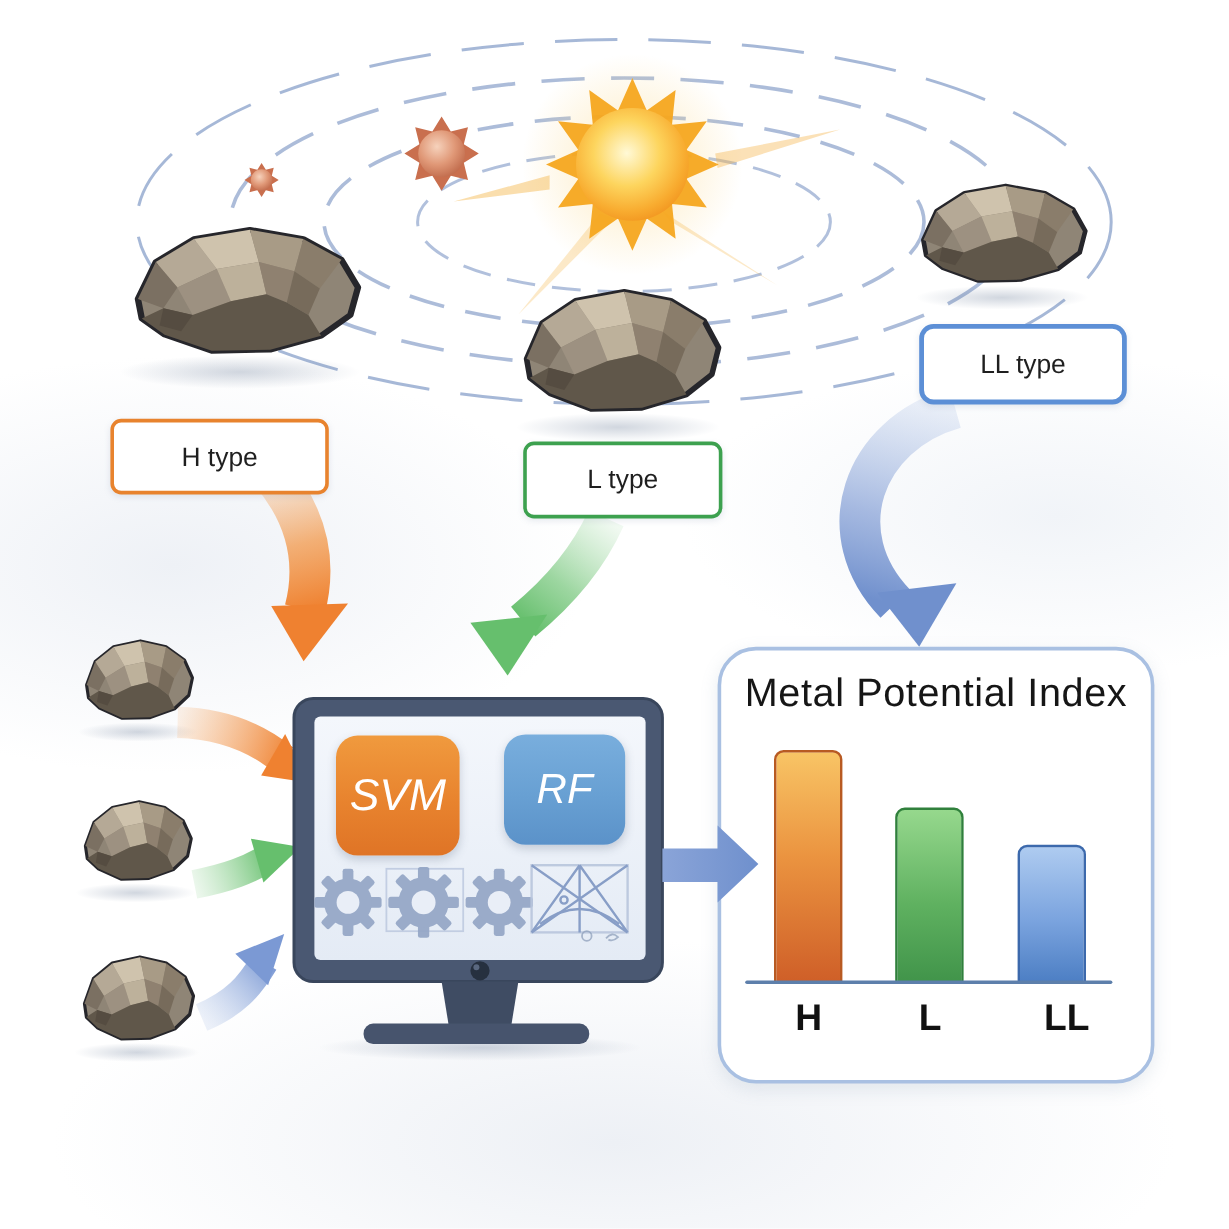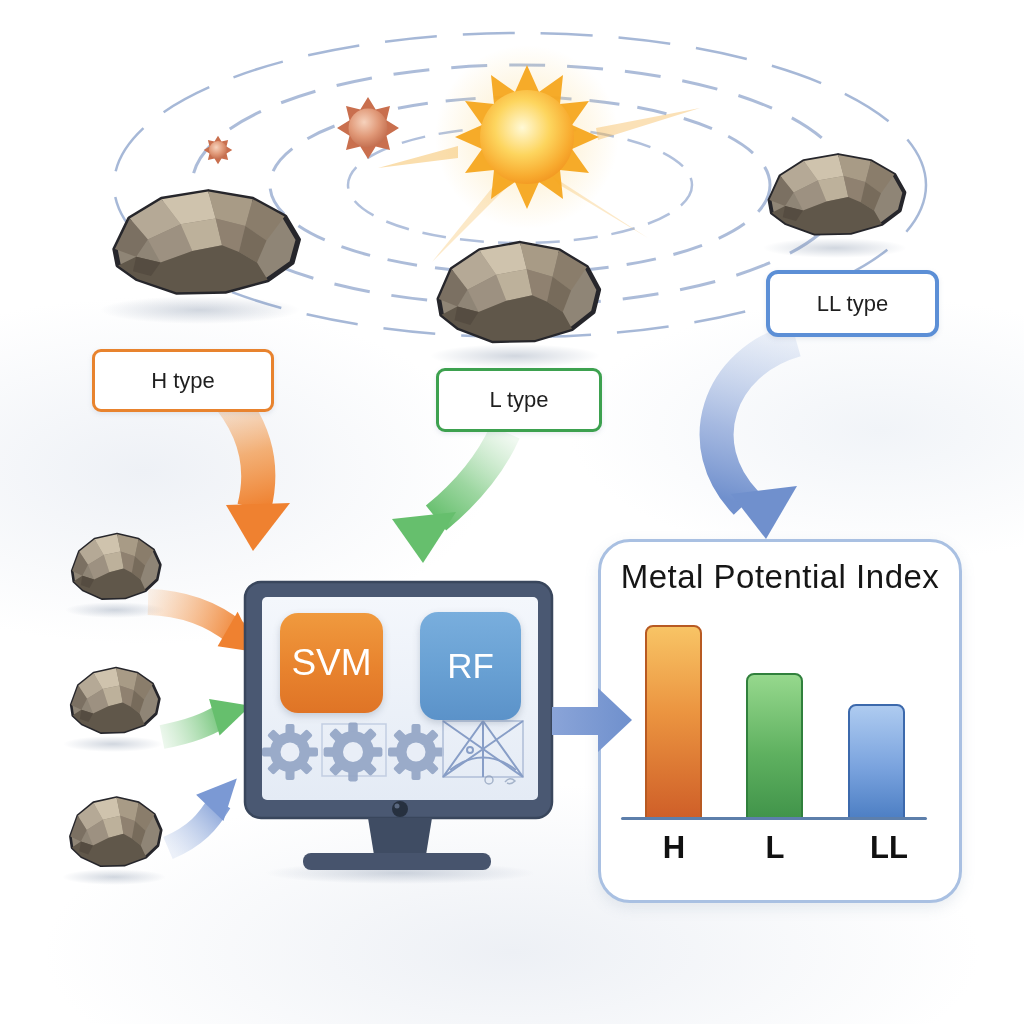--- a/index.html
+++ b/index.html
@@ -13,24 +13,24 @@
   svg{position:absolute;left:0;top:0;}
   #scene{z-index:1;}
   #overlay{z-index:3;pointer-events:none;}
   .type-label{position:absolute;z-index:2;background:#ffffff;display:flex;
     align-items:center;justify-content:center;font-size:22px;color:#1f1f1f;
     box-shadow:0 2px 5px rgba(130,145,170,.18);}
   #label-h{left:92px;top:329px;width:176px;height:57px;border:3px solid #e8832e;border-radius:9px;margin-top:20px;}
   #label-l{left:436px;top:368px;width:160px;height:58px;border:3px solid #3da14f;border-radius:9px;}
   #label-ll{left:766px;top:270px;width:165px;height:59px;border:4px solid #5c8fd6;border-radius:12px;}
   .model-chip{position:absolute;z-index:2;display:flex;align-items:center;justify-content:center;
-    color:#ffffff;border-radius:18px;box-shadow:0 3px 7px rgba(80,95,120,.25);}
+    color:#ffffff;border-radius:18px;box-shadow:0 3px 7px rgba(80,95,120,.25);font-style:italic;}
   #chip-svm{left:280px;top:613px;width:103px;height:100px;font-size:37px;
     background:linear-gradient(180deg,#f09a3e 0%,#e8832e 55%,#df7426 100%);}
-  #chip-rf{left:420px;top:612px;width:101px;height:108px;font-size:35px;
+  #chip-rf{left:420px;top:612px;width:101px;height:92px;font-size:35px;
     background:linear-gradient(180deg,#79aedd 0%,#68a0d3 55%,#5b92c9 100%);}
   #chart-panel{position:absolute;z-index:2;left:598px;top:539px;width:364px;height:364px;
     background:#ffffff;border:3px solid #a9c0e2;border-radius:32px;box-sizing:border-box;
     box-shadow:0 5px 14px rgba(120,140,170,.16);}
   #chart-title{position:absolute;left:0;right:0;top:16px;text-align:center;
     font-size:33px;font-weight:500;color:#161616;letter-spacing:.5px;}
   #axis-line{position:absolute;left:20px;width:306px;bottom:80px;height:3px;
     background:#5d7fab;border-radius:2px;}
   .bar{position:absolute;bottom:80px;width:57px;border-radius:8px 8px 3px 3px;
     box-sizing:border-box;}

